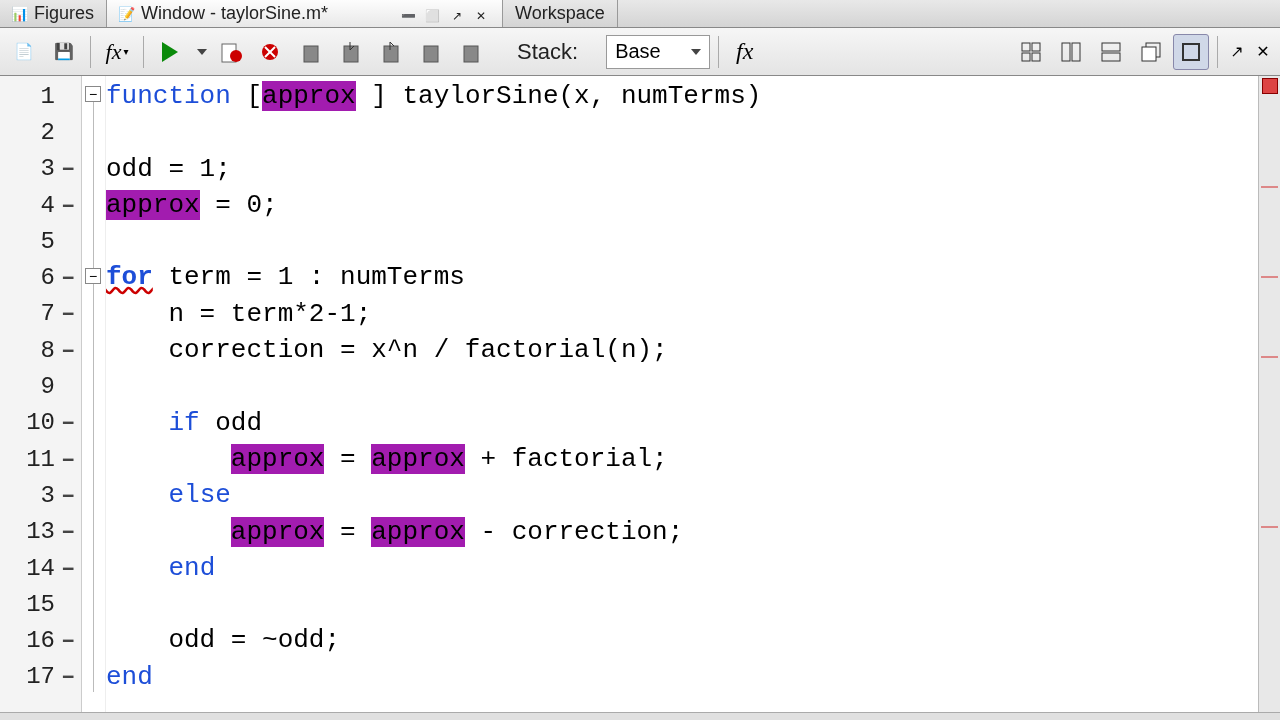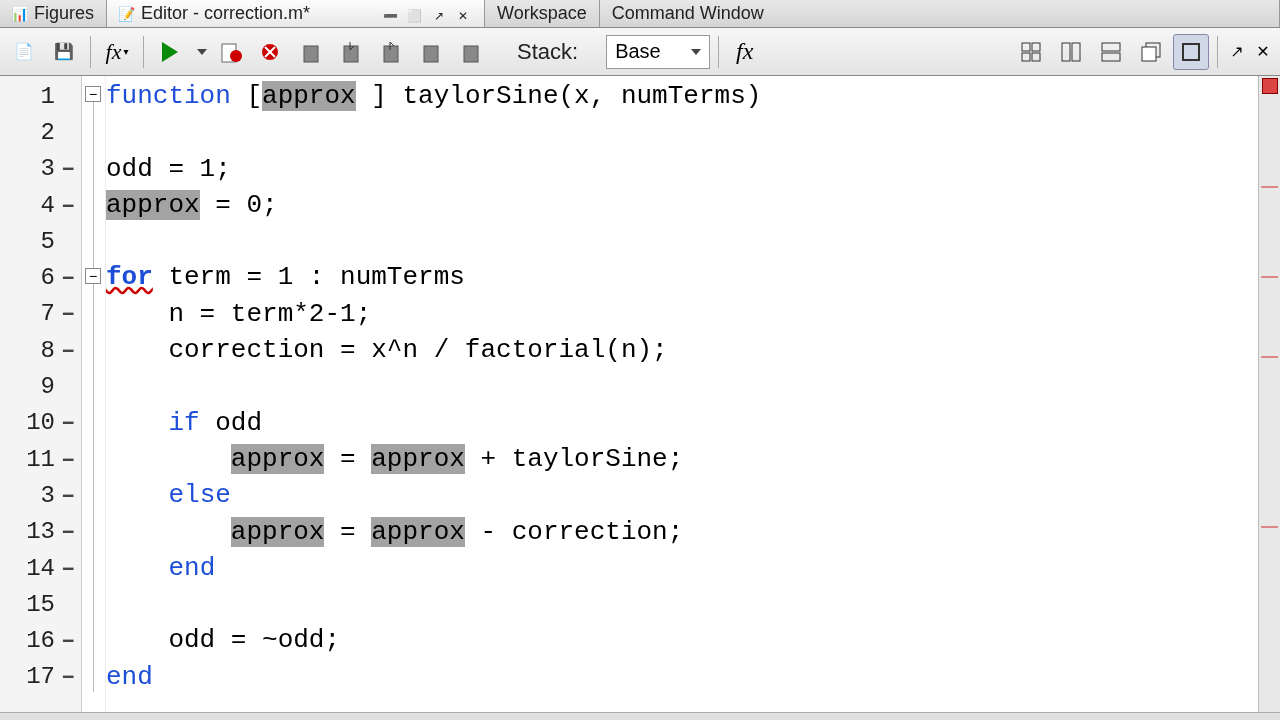--- a/index.html
+++ b/index.html
@@ -147,21 +147,21 @@
   flex: 1;
   padding-top: 2px;
   font-family: 'Courier New', monospace;
   font-size: 26px;
   line-height: 36.3px;
   white-space: pre;
   color: #000;
   position: relative;
 }
 .kw { color: #1d4ed8; }
-.hl { background: #a3a3a3; }
+.hl { background: #a21caf; }
 .sq { text-decoration: underline wavy #cc0000; text-decoration-skip-ink: none; font-weight: bold; }
 .scroll-right {
   width: 22px;
   background: #e8e8e8;
   border-left: 1px solid #bbb;
   position: relative;
 }
 .scroll-warn {
   position: absolute;
   top: 2px;
@@ -200,33 +200,30 @@
 </head>
 <body>
 
 <div class="tab-bar">
   <div class="tab">
     <span class="tab-icon">📊</span>
     <span>Figures</span>
   </div>
   <div class="tab active" style="flex:0 0 auto; position:relative;">
     <span class="tab-icon">📝</span>
-    <span>Editor - correction.m*</span>
+    <span>Window - taylorSine.m*</span>
     <span style="width:60px;"></span>
     <span class="tab-ctrl">➖</span>
     <span class="tab-ctrl">⬜</span>
     <span class="tab-ctrl">↗</span>
     <span class="tab-ctrl">✕</span>
   </div>
   <div class="tab">
     <span>Workspace</span>
   </div>
-  <div class="tab" style="flex:1;">
-    <span>Command Window</span>
-  </div>
 </div>
 
 <div class="toolbar">
   <div class="tool-btn">
       <span>📄</span>
     </div>
   <div class="tool-btn">
       <span>💾</span>
     </div>
   <div class="tool-sep"></div>
@@ -410,21 +407,21 @@
   <div class="code"><span class="kw">function</span><span> [</span><span class="hl">approx</span><span> ] taylorSine(x, numTerms)</span>
 
 <span>odd = 1;</span>
 <span class="hl">approx</span><span> = 0;</span>
 
 <span class="kw sq">for</span><span> term = 1 : numTerms</span>
 <span>    n = term*2-1;</span>
 <span>    correction = x^n / factorial(n);</span>
 
     <span class="kw">if</span><span> odd</span>
-        <span class="hl">approx</span><span> = </span><span class="hl">approx</span><span> + taylorSine;</span>
+        <span class="hl">approx</span><span> = </span><span class="hl">approx</span><span> + factorial;</span>
     <span class="kw">else</span>
         <span class="hl">approx</span><span> = </span><span class="hl">approx</span><span> - correction;</span>
     <span class="kw">end</span>
 
 <span>    odd = ~odd;</span>
 <span class="kw">end</span></div>
   <div class="scroll-right">
     <div class="scroll-warn"></div>
     <div class="scroll-tick" style="top:110px;"></div>
     <div class="scroll-tick" style="top:200px;"></div>

